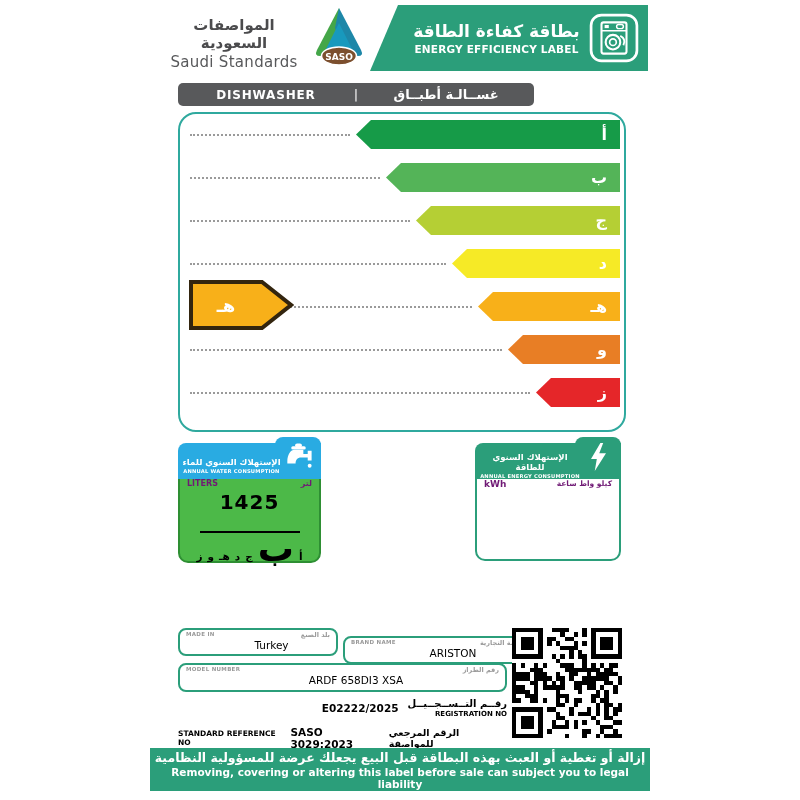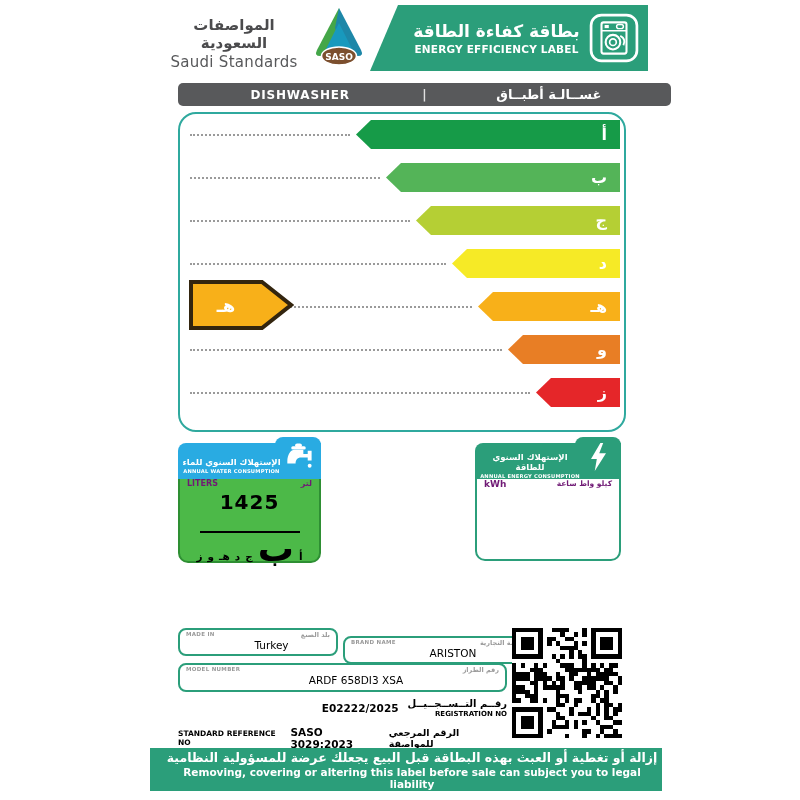--- a/index.html
+++ b/index.html
@@ -13,21 +13,21 @@
   .logo-en{font-size:15px;color:#58595b;letter-spacing:.3px;margin-top:1px;}
   .saso-logo{position:absolute;left:154px;top:6px;width:70px;height:66px;z-index:2;}
   .banner{position:absolute;left:220px;top:5px;width:278px;height:66px;background:var(--theme);
           clip-path:polygon(28px 0,100% 0,100% 100%,0 100%);display:flex;align-items:center;}
   .banner-text{flex:1;text-align:center;padding-left:34px;color:#fff;}
   .banner-ar{font-size:17px;font-weight:bold;}
   .banner-en{font-size:10.5px;font-weight:bold;margin-top:2px;letter-spacing:.2px;}
   .banner-icon{width:50px;height:50px;margin-right:9px;flex:0 0 auto;}
 
   
-  .product-bar{position:absolute;left:28px;top:83px;width:493px;height:23px;background:var(--bar-gray);
+  .product-bar{position:absolute;left:28px;top:83px;width:356px;height:23px;background:var(--bar-gray);
                border-radius:5px;display:flex;align-items:center;color:#fff;font-weight:bold;}
   .pb-en{flex:1;text-align:center;font-size:12px;letter-spacing:.8px;}
   .pb-div{font-size:12px;color:#e0e0e0;}
   .pb-ar{flex:1;text-align:center;font-size:13px;}
 
   
   .rating-box{position:absolute;left:28px;top:112px;width:444px;height:316px;background:#fff;
               border:2px solid var(--teal);border-radius:18px;overflow:hidden;}
   .grade-row{position:absolute;left:0;width:440px;height:29px;}
   .dots{position:absolute;left:10px;top:14px;border-top:2px dotted #9a9a9a;}
@@ -84,21 +84,21 @@
   .reg-en{font-weight:bold;font-size:7px;color:#000;margin-top:1px;}
   .std-row{position:absolute;left:28px;top:726px;width:329px;display:flex;justify-content:space-between;
            align-items:center;}
   .std-en{font-weight:bold;font-size:7.5px;color:#000;}
   .std-value{font-weight:bold;font-size:10.5px;color:#000;}
   .std-ar{font-weight:bold;font-size:9.5px;color:#000;}
   .qr{position:absolute;left:362px;top:628px;width:110px;height:110px;}
 
   
   .footer{position:absolute;left:0;top:748px;width:500px;height:43px;background:var(--theme);color:#fff;
-          display:flex;flex-direction:column;justify-content:center;text-align:center;gap:1px;padding-left:12px;}
+          display:flex;flex-direction:column;justify-content:center;text-align:center;gap:1px;}
   .f-ar{font-size:12.5px;font-weight:bold;}
   .f-en{font-size:10.5px;font-weight:bold;}
 </style>
 </head>
 <body>
 
 <div class="page">
   <div class="label">
 
     <div class="logo-text">

